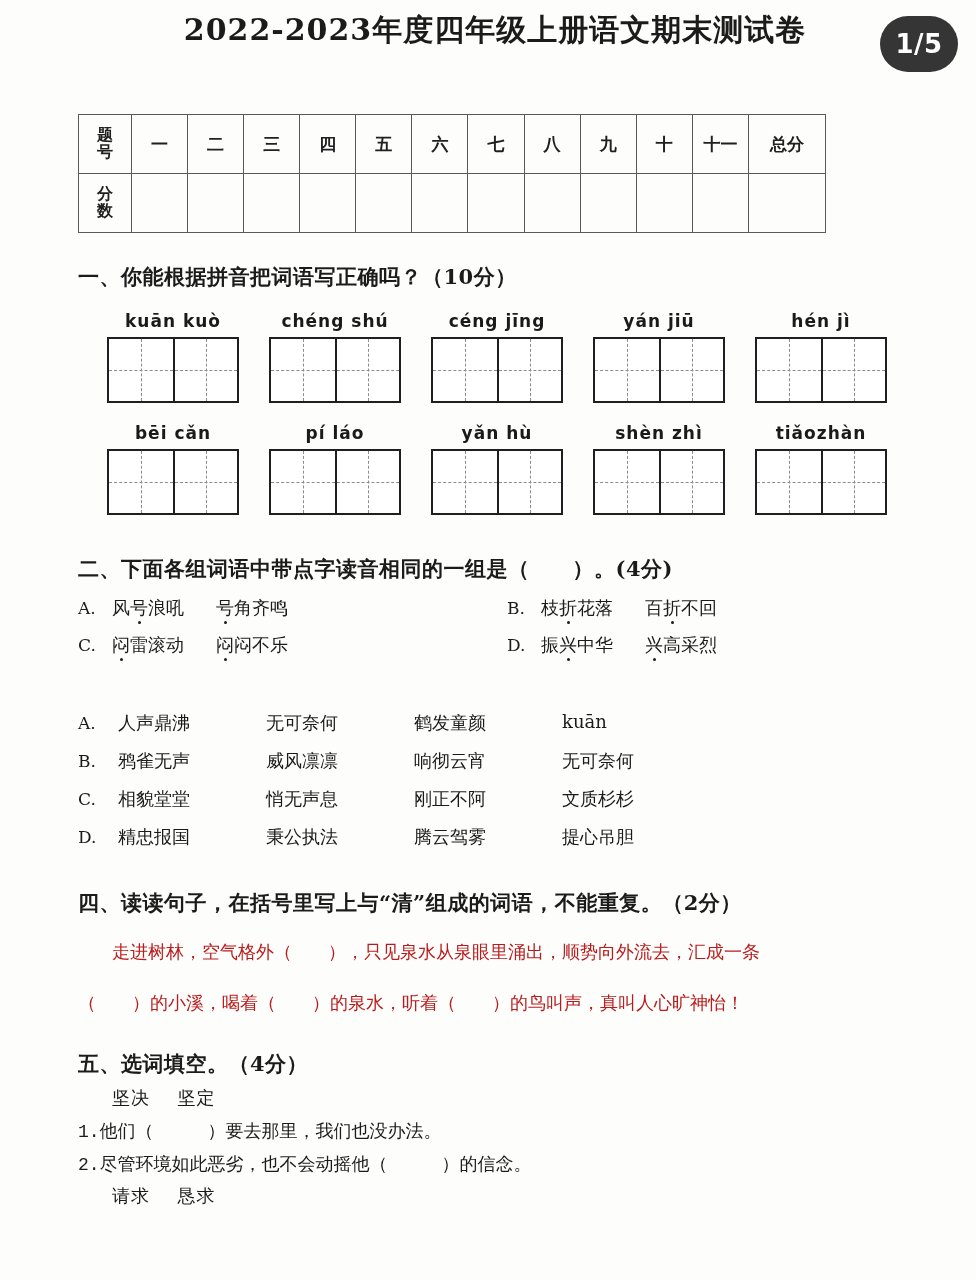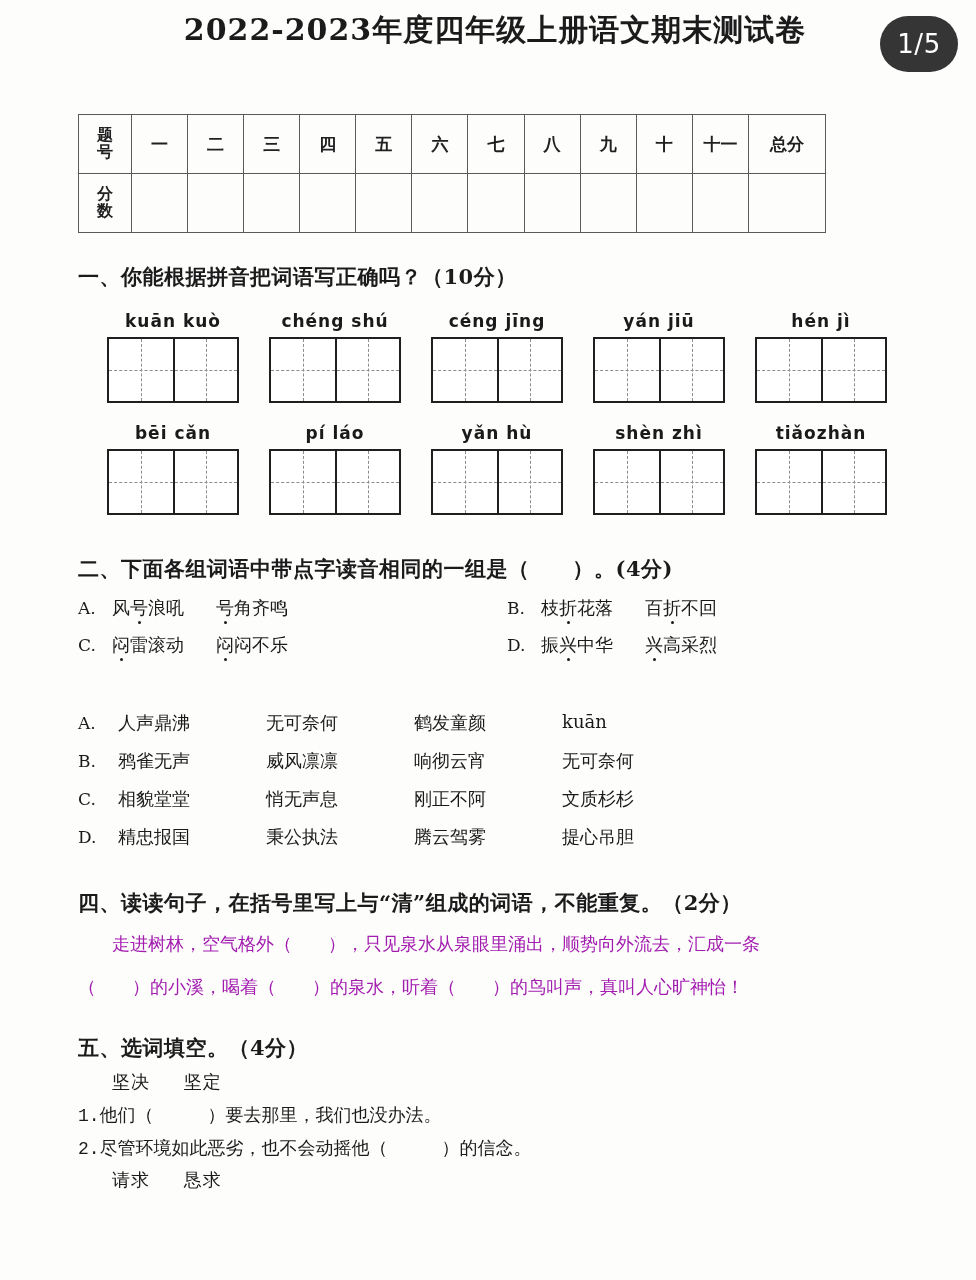--- a/index.html
+++ b/index.html
@@ -48,20 +48,21 @@
     width: 78px;
     height: 56px;
     border-radius: 28px;
     background: #353535;
     color: #ffffff;
     font-size: 26px;
     display: flex;
     align-items: center;
     justify-content: center;
     letter-spacing: 0.5px;
+    font-weight: bold;
   }
 
   
   .score-table-wrap {
     margin: 22px 0 0 78px;
     width: 748px;
   }
   table.score-table {
     border-collapse: collapse;
     width: 748px;
@@ -218,36 +219,36 @@
   }
   .idiom-cells {
     display: flex;
   }
   .idiom-cells .term {
     width: 148px;
   }
 
   
   .para {
-    margin-top: 10px;
+    margin-top: 18px;
     font-size: 18px;
     line-height: 1.85;
     font-family: "DejaVu Serif", "Liberation Serif", serif;
-    color: #a21caf;
+    color: #b91c1c;
   }
   .para-indent {
     text-indent: 34px;
   }
 
   
   .word-bank {
     margin-top: 8px;
     padding-left: 34px;
     font-size: 18px;
-    font-family: Liberation Mono, monospace;
+    font-family: Liberation Serif, serif;
     letter-spacing: 1px;
   }
   .word-bank .bank-word + .bank-word {
     margin-left: 22px;
   }
   .numbered-line {
     margin-top: 9px;
     font-size: 18px;
     font-family: Liberation Mono, monospace;
     color: #1b1b1b;

